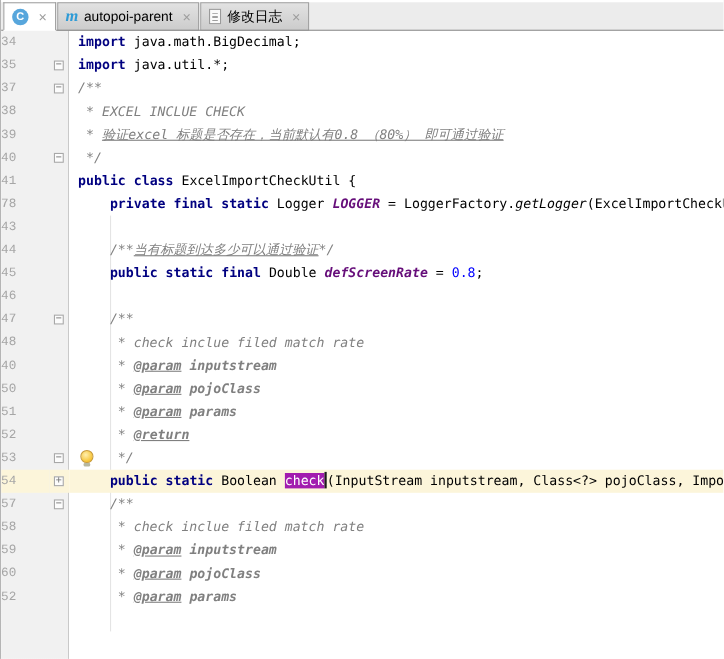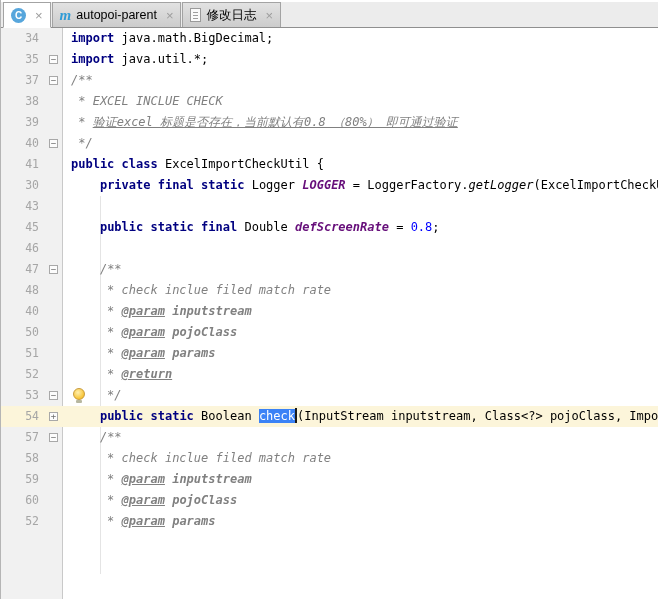--- a/index.html
+++ b/index.html
@@ -51,22 +51,22 @@
     position:relative; height:571px; overflow:hidden;
     background:linear-gradient(90deg,#F1F1F1 0 61px,#C9C9C9 61px 62px,#FFFFFF 62px);
     font-family:"DejaVu Sans Mono", monospace; font-size:12px; line-height:21px;
   }
   .indent-guide {
     position:absolute; left:99px; top:168px; width:1px; height:378px;
     background:#E4E4E4; z-index:0;
   }
   .row { display:flex; height:21px; position:relative; z-index:1; }
   .gut-num {
-    width:44px; flex:0 0 auto; text-align:right; padding-right:6px;
-    color:#A6A6A6; font-size:11.5px;
+    width:44px; flex:0 0 auto; padding-right:6px;
+    color:#A6A6A6; font-size:11.5px;font-family:Liberation Mono, monospace;
   }
   .gut-fold {
     width:18px; flex:0 0 auto; display:flex; align-items:center; justify-content:center;
     border-right:1px solid transparent;
   }
   .fold {
     width:9px; height:9px; border:1px solid #A8A8A8; background:#FCFCFC;
     color:#707070; font:9px/7px "DejaVu Sans Mono",monospace; text-align:center;
   }
   .code {
@@ -78,21 +78,21 @@
   
   .seg-kw  { color:#000080; font-weight:bold; }
   .seg-pl  { color:#000000; }
   .seg-cm  { color:#808080; font-style:italic; }
   .seg-cmu { color:#808080; font-style:italic; text-decoration:underline; }
   .seg-tag { color:#808080; font-style:italic; font-weight:bold; text-decoration:underline; }
   .seg-pn  { color:#808080; font-style:italic; font-weight:bold;margin-top:10px; }
   .seg-fld { color:#660E7A; font-style:italic; font-weight:bold; }
   .seg-numlit { color:#0000FF; }
   .seg-mi  { color:#000000; font-style:italic; }
-  .seg-sel { background:#3b82f6; color:#FFFFFF; }
+  .seg-sel { background:#a21caf; color:#FFFFFF; }
   .caret {
     display:inline-block; width:2px; height:15px; background:#1A1A1A;
     vertical-align:middle; margin-bottom:2px;
   }
   .bulb { position:absolute; left:10px; top:3px; width:13px; height:16px; }
   .bulb-glass {
     position:absolute; left:0; top:0; width:12px; height:12px; border-radius:50%;
     background:radial-gradient(circle at 40% 35%, #FFEFAE, #F7C436 70%, #E0A321);
     border:1px solid #C89B3C; display:block;
   }
@@ -161,28 +161,33 @@
             <span class="fold">−</span>
           </div>
           <div class="code"><span class="seg-cm"> */</span></div>
         </div>
         <div class="row">
           <div class="gut-num">41</div>
           <div class="gut-fold"></div>
           <div class="code"><span class="seg-kw">public</span><span class="seg-pl"> </span><span class="seg-kw">class</span><span class="seg-pl"> ExcelImportCheckUtil {</span></div>
         </div>
         <div class="row">
-          <div class="gut-num">30</div>
+          <div class="gut-num">78</div>
           <div class="gut-fold"></div>
           <div class="code"><span class="seg-pl">    </span><span class="seg-kw">private</span><span class="seg-pl"> </span><span class="seg-kw">final</span><span class="seg-pl"> </span><span class="seg-kw">static</span><span class="seg-pl"> Logger </span><span class="seg-fld">LOGGER</span><span class="seg-pl"> = LoggerFactory.</span><span class="seg-mi">getLogger</span><span class="seg-pl">(ExcelImportCheckUtil.class);</span></div>
         </div>
         <div class="row">
           <div class="gut-num">43</div>
           <div class="gut-fold"></div>
           <div class="code"></div>
+        </div>
+        <div class="row">
+          <div class="gut-num">44</div>
+          <div class="gut-fold"></div>
+          <div class="code"><span class="seg-pl">    </span><span class="seg-cm">/**</span><span class="seg-cmu">当有标题到达多少可以通过验证</span><span class="seg-cm">*/</span></div>
         </div>
         <div class="row">
           <div class="gut-num">45</div>
           <div class="gut-fold"></div>
           <div class="code"><span class="seg-pl">    </span><span class="seg-kw">public</span><span class="seg-pl"> </span><span class="seg-kw">static</span><span class="seg-pl"> </span><span class="seg-kw">final</span><span class="seg-pl"> Double </span><span class="seg-fld">defScreenRate</span><span class="seg-pl"> = </span><span class="seg-numlit">0.8</span><span class="seg-pl">;</span></div>
         </div>
         <div class="row">
           <div class="gut-num">46</div>
           <div class="gut-fold"></div>
           <div class="code"></div>

